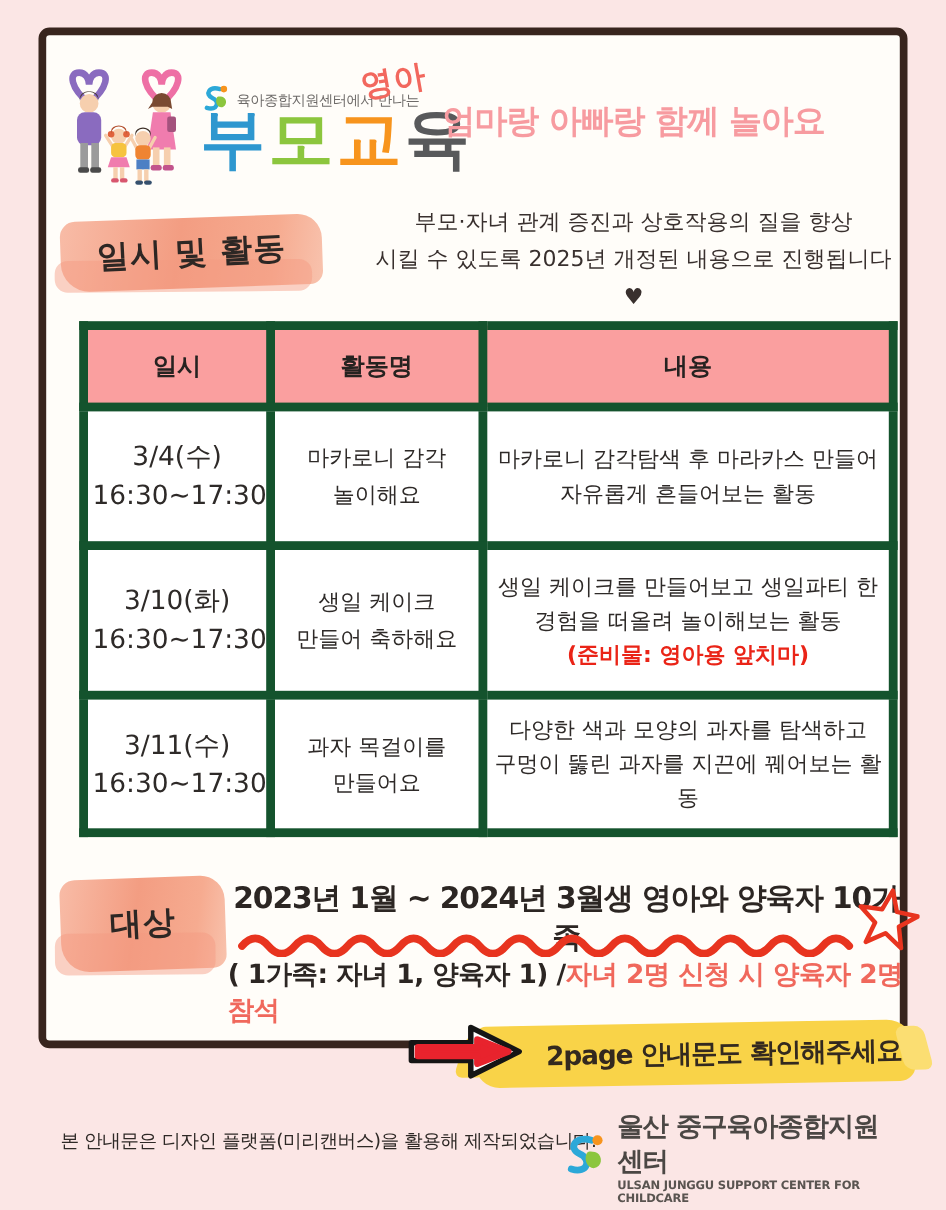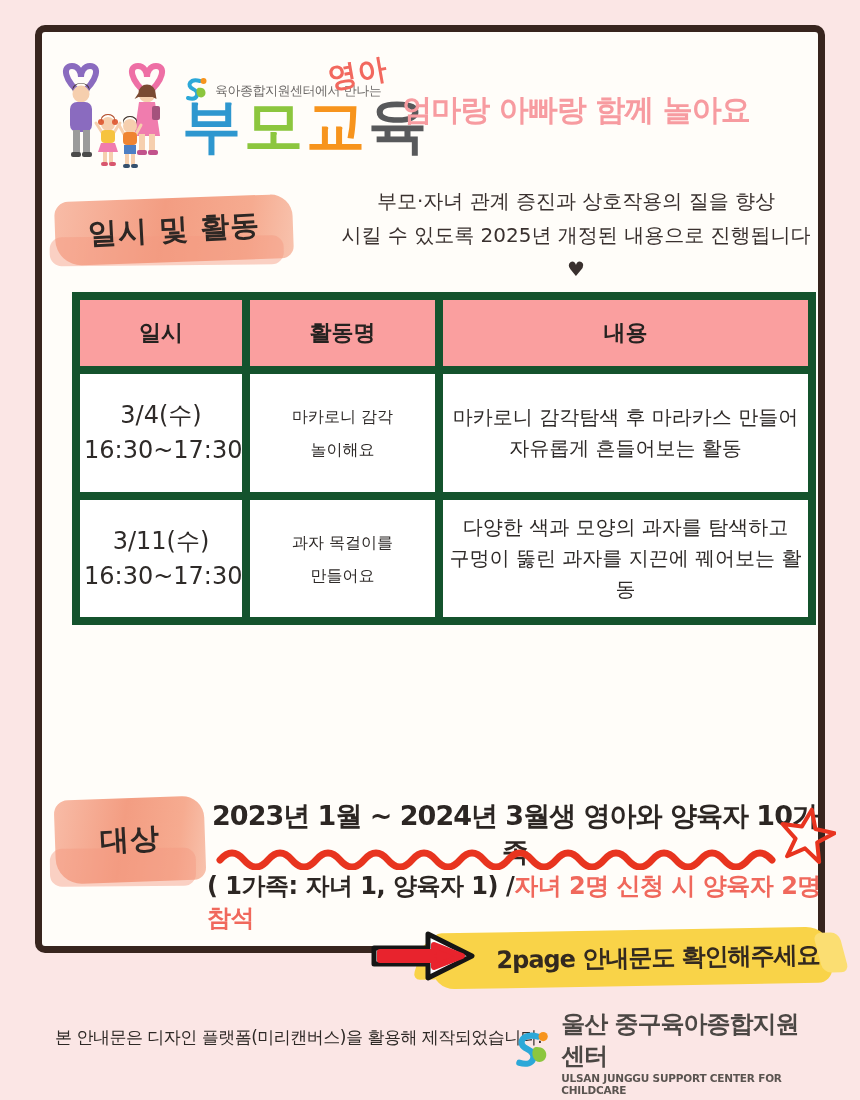--- a/index.html
+++ b/index.html
@@ -54,21 +54,21 @@
 
   
   .schedule { left:30px; top:260px; width:736px; border-collapse:collapse; table-layout:fixed; }
   .schedule th, .schedule td {
     border:8px solid #14532d; text-align:center; vertical-align:middle; padding:4px;
   }
   .schedule th { background:#fa9f9f; font-size:22px; font-weight:bold; height:74px; color:#262220; }
   .schedule td { background:#ffffff; }
   .col-date { width:170px; } .col-act { width:193px; } .col-desc { width:373px; }
   .cell-date { font-size:24px; line-height:35px; font-weight:500; }
-  .cell-act  { font-size:16px; line-height:33px; font-weight:500; }
+  .cell-act  { font-size:20px; line-height:33px; font-weight:500; }
   .cell-desc { font-size:20px; line-height:31px; font-weight:500; }
   .row-1 { height:126px; } .row-2 { height:136px; } .row-3 { height:125px; }
   .pre { white-space:pre-line; }
   .prep-note { color:#ea2417; font-weight:bold; }
 
   
   .target-line1 { left:165px; top:766px; width:616px; text-align:center;
                   font-size:27px; font-weight:600; color:#2c2623; letter-spacing:-1px; }
   .wavy-svg { left:172px; top:812px; }
   .star-svg { left:736px; top:768px; }
@@ -199,20 +199,33 @@
           <div>3/4(수)</div>
           <div>16:30~17:30</div>
         </td>
         <td class="cell-act pre">마카로니 감각
 놀이해요</td>
         <td class="cell-desc">
           <div class="pre">마카로니 감각탐색 후 마라카스 만들어
 자유롭게 흔들어보는 활동</div>
         </td>
       </tr>
+      <tr class="row-2">
+        <td class="cell-date">
+          <div>3/10(화)</div>
+          <div>16:30~17:30</div>
+        </td>
+        <td class="cell-act pre">생일 케이크
+만들어 축하해요</td>
+        <td class="cell-desc">
+          <div class="pre">생일 케이크를 만들어보고 생일파티 한
+경험을 떠올려 놀이해보는 활동</div>
+          <div class="prep-note">(준비물: 영아용 앞치마)</div>
+        </td>
+      </tr>
       <tr class="row-3">
         <td class="cell-date">
           <div>3/11(수)</div>
           <div>16:30~17:30</div>
         </td>
         <td class="cell-act pre">과자 목걸이를
 만들어요</td>
         <td class="cell-desc">
           <div class="pre">다양한 색과 모양의 과자를 탐색하고
 구멍이 뚫린 과자를 지끈에 꿰어보는 활동</div>

